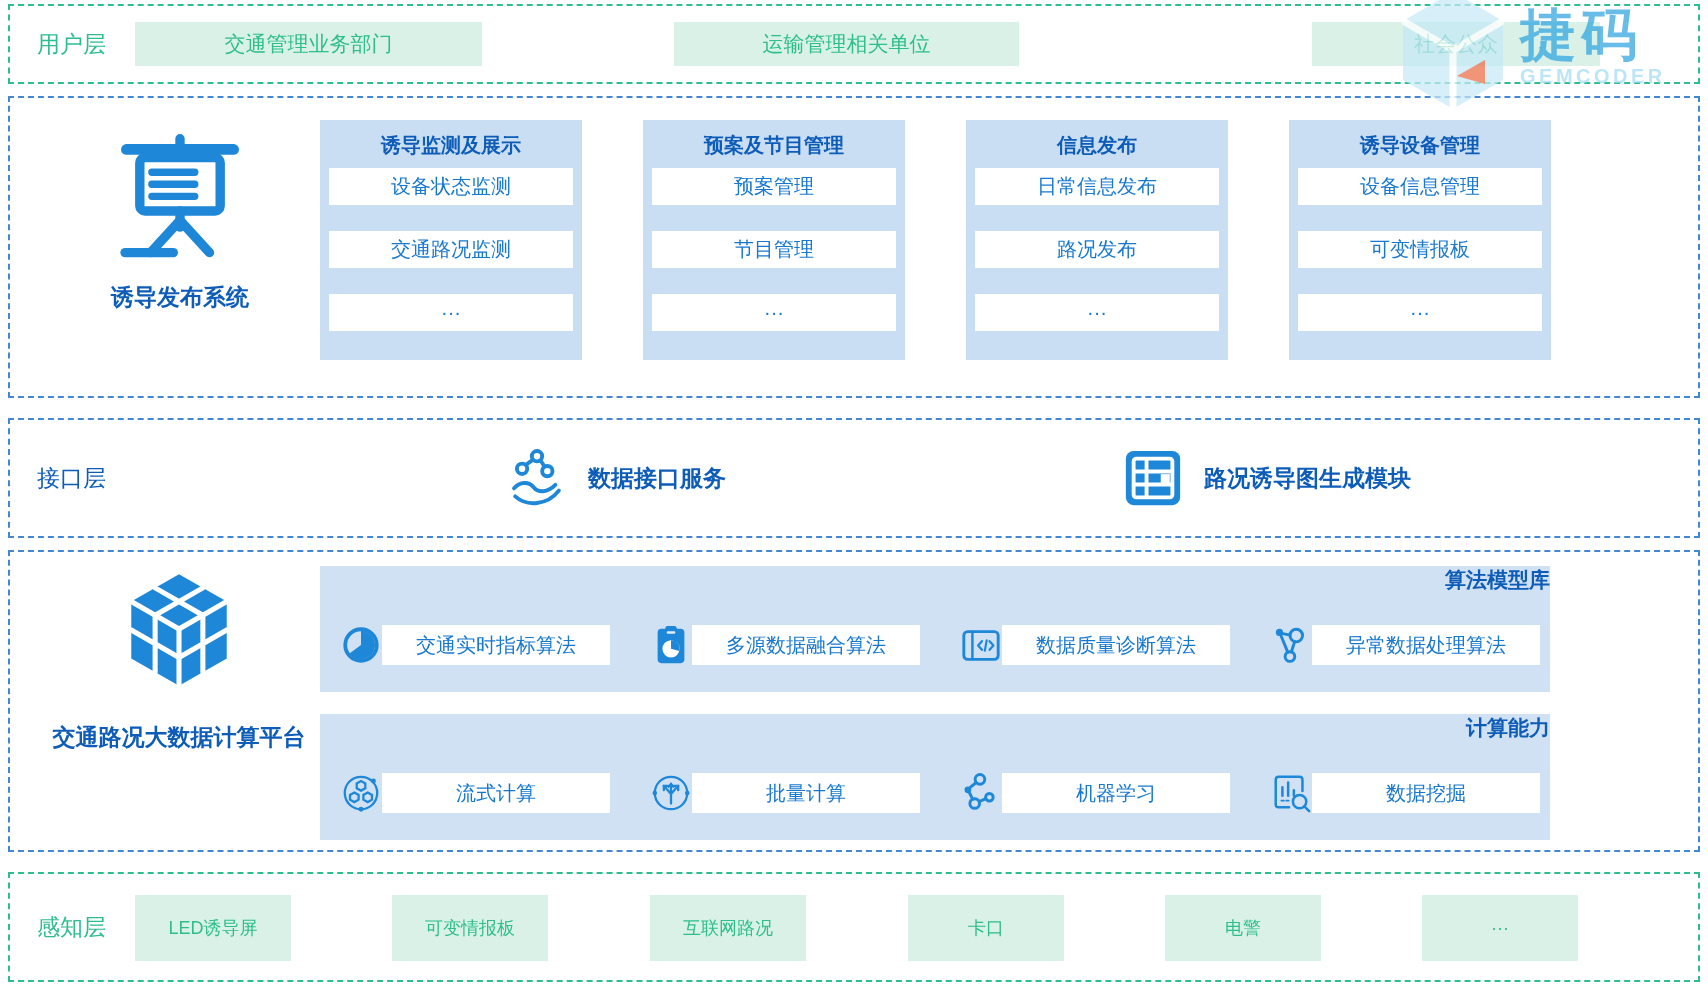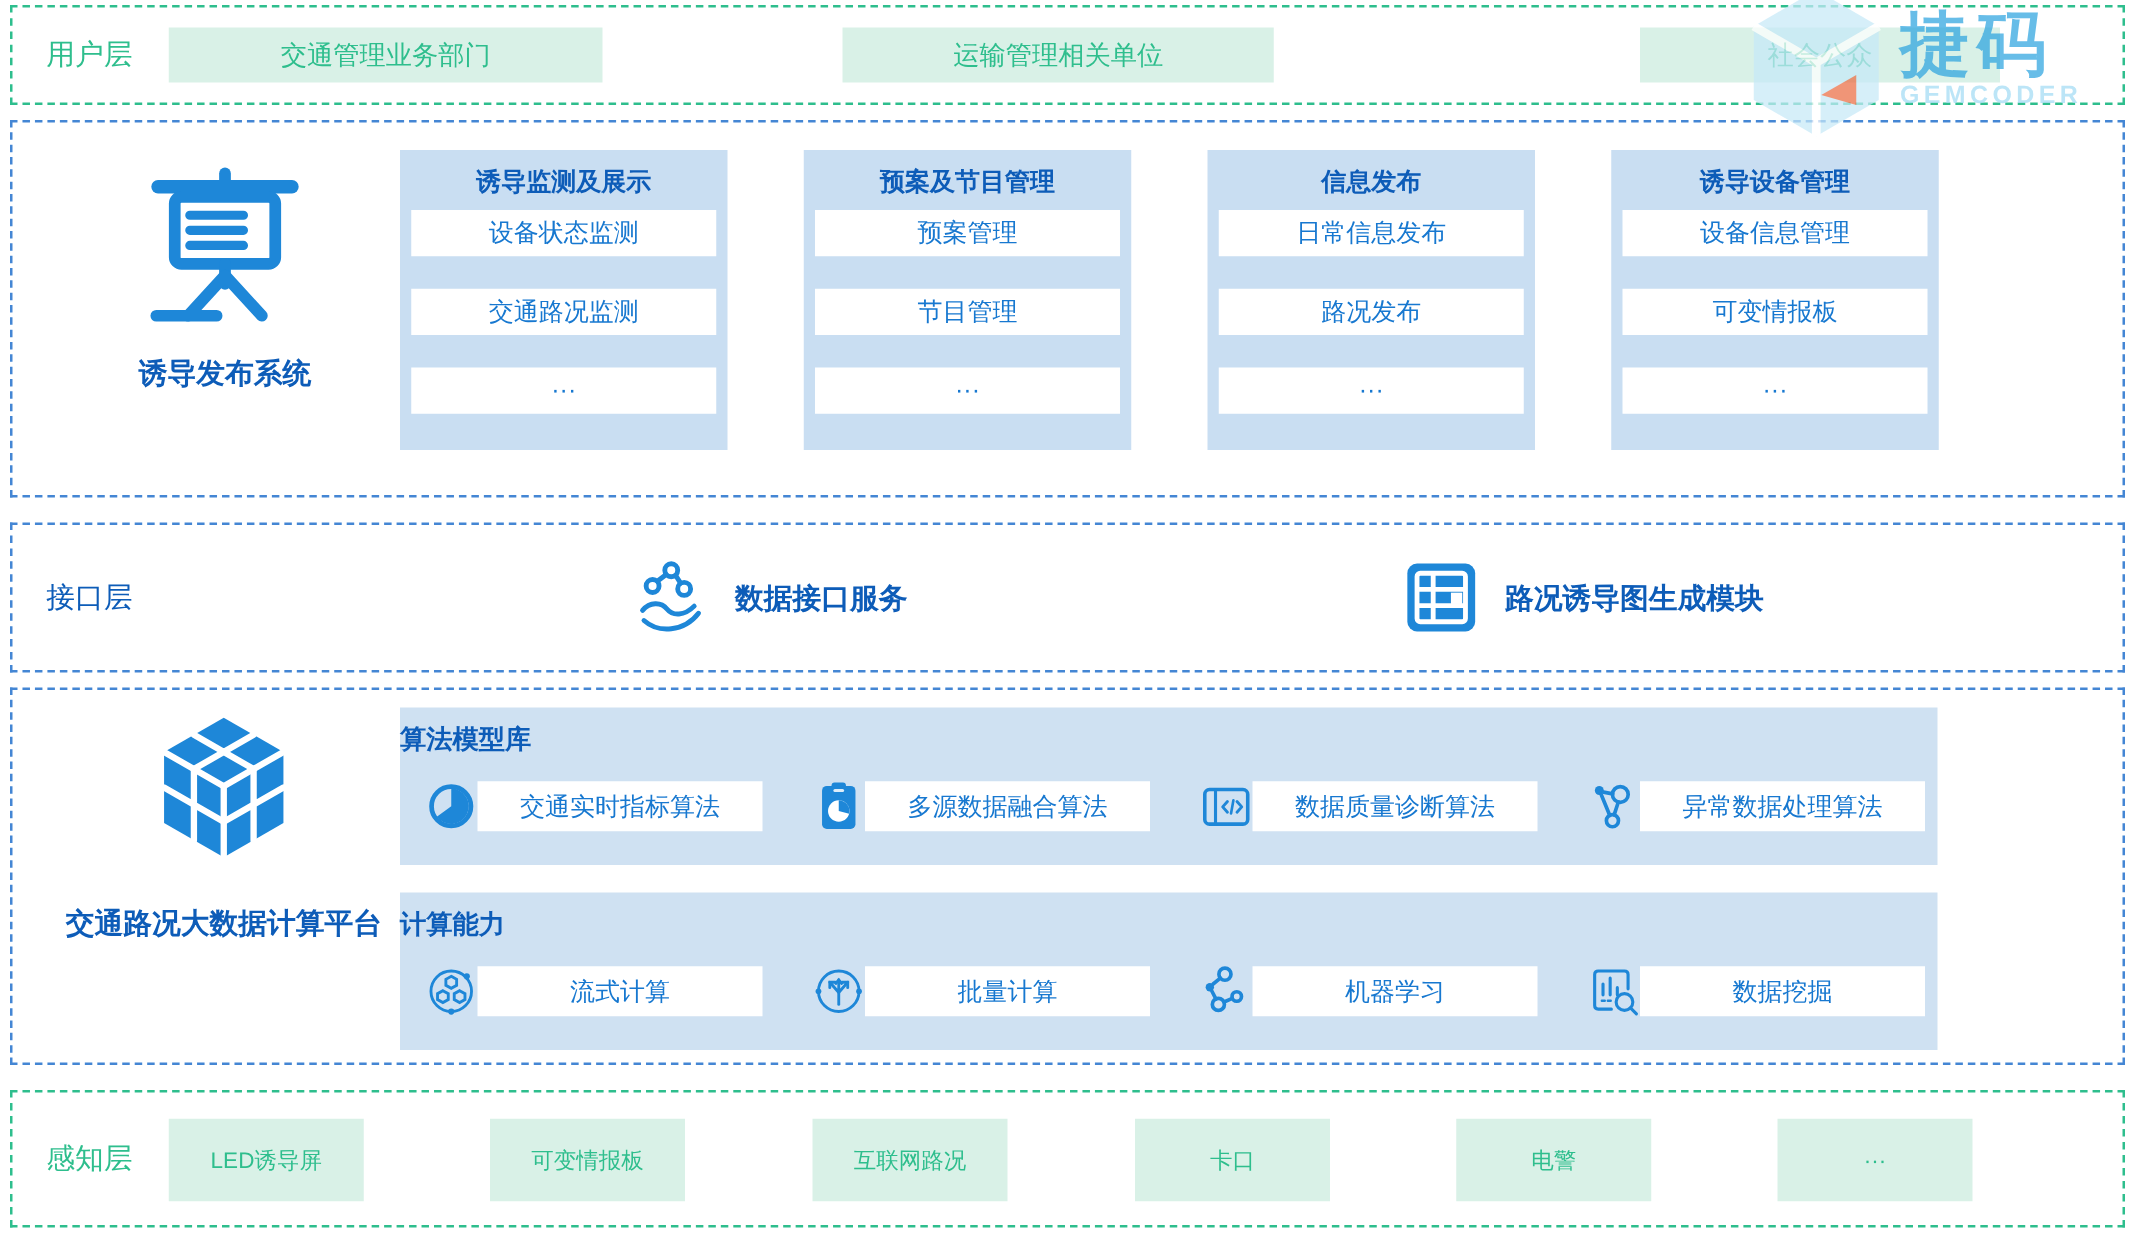--- a/index.html
+++ b/index.html
@@ -35,21 +35,21 @@
   .if1{left:496px}
   .if2{left:1112px}
   .iface svg{width:62px;height:62px;flex:none}
   .iface-label{font-size:23px;font-weight:bold;color:#0d5cb8;white-space:nowrap}
   
   .plat-left{position:absolute;left:24px;top:14px;width:290px;text-align:center}
   .plat-left svg{width:122px;height:128px}
   .plat-label{margin-top:24px;font-size:23px;font-weight:bold;color:#0d5cb8;white-space:nowrap}
   .prow{position:absolute;left:310px;width:1230px;height:126px;background:#cfe1f2}
   .r1{top:14px}.r2{top:162px}
-  .prow-header{margin-top:11px;text-align:left;font-size:21px;font-weight:bold;color:#0d5cb8}
+  .prow-header{margin-top:0;text-align:right;font-size:21px;font-weight:bold;color:#0d5cb8}
   .pitem{position:absolute;top:58px;display:flex;align-items:center;}
   .pitem svg{width:42px;height:42px;flex:none}
   .pi1{left:20px}.pi2{left:330px}.pi3{left:640px}.pi4{left:950px}
   .pibox{width:228px;height:40px;background:#fff;display:flex;align-items:center;justify-content:center;font-size:20px;color:#1778d0;white-space:nowrap}
   
   .sbox{position:absolute;top:21px;width:156px;height:66px;background:#d9f1e7;color:#2ebe8d;font-size:18px;display:flex;align-items:center;justify-content:center}
   .sb1{left:125px}.sb2{left:382px}.sb3{left:640px}.sb4{left:898px}.sb5{left:1155px}.sb6{left:1412px}
   
   .logo{position:absolute;left:1392px;top:0;width:330px;height:100px;opacity:.72;pointer-events:none;z-index:5;display:flex;align-items:flex-start}
   .logo-hex{width:122px;height:124px;margin-top:-12px;flex:none}

